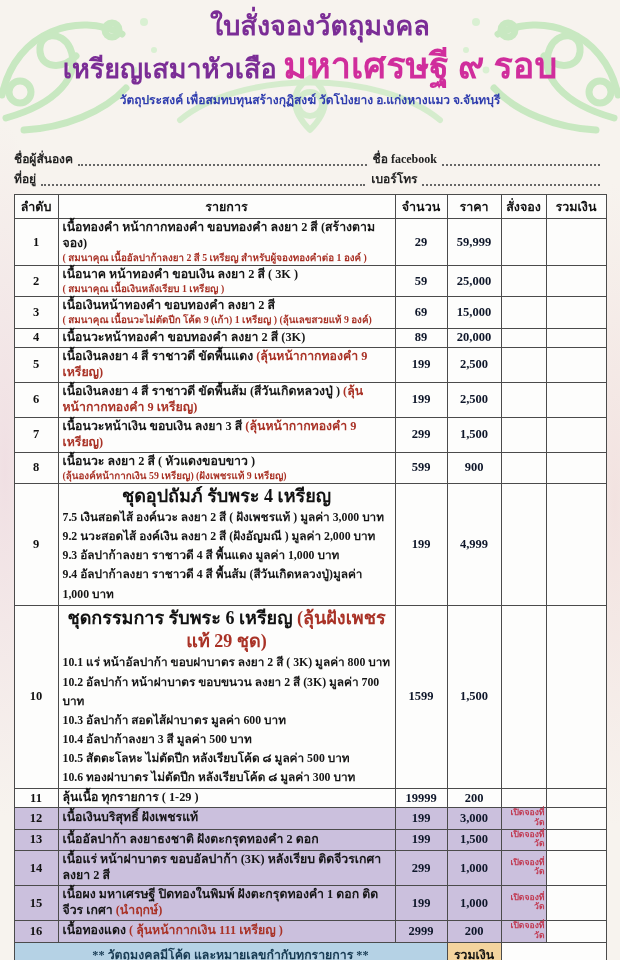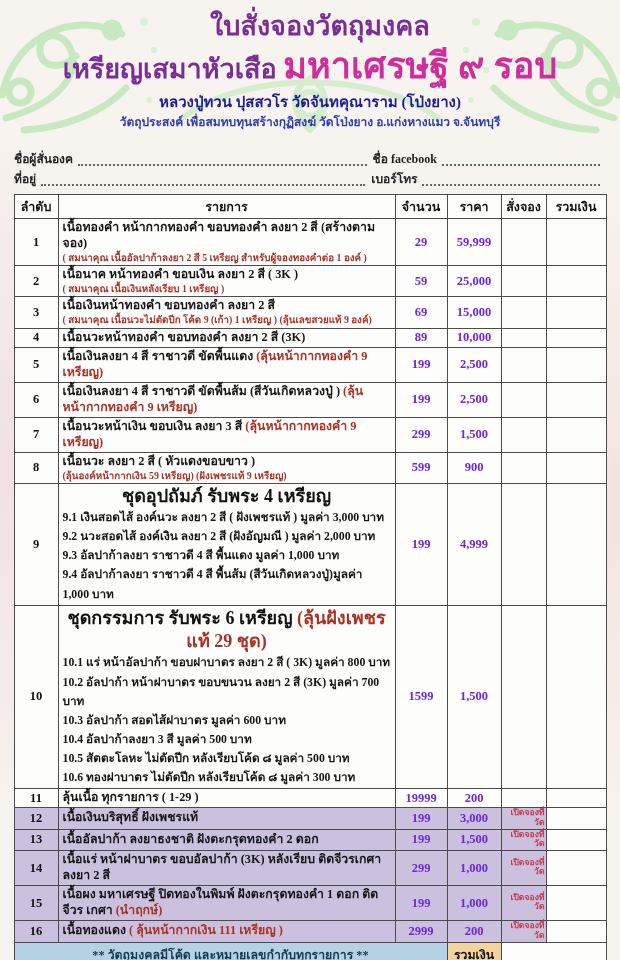--- a/index.html
+++ b/index.html
@@ -30,21 +30,21 @@
   .fline .dots{border-bottom:2px dotted #666;height:14px;margin:0 6px 2px 2px;}
   .d-name{flex-grow:2.1;}
   .d-fb{flex-grow:1.15;}
   .d-addr{flex-grow:2.1;}
   .d-phone{flex-grow:1.15;}
 
   table{border-collapse:collapse;width:592px;margin:6px auto 0 auto;table-layout:fixed;position:relative;z-index:1;background:#fdfdfc;}
   th,td{border:1px solid #4b4b4b;padding:1px 4px;vertical-align:middle;}
   th{font-size:12.5px;color:#111;height:21px;padding:1px 2px;}
   td.cell-no{text-align:center;font-weight:bold;font-size:12.5px;color:#111;}
-  td.cell-qty,td.cell-price{text-align:center;font-weight:bold;font-size:12.5px;color:#6d28d9;padding:1px 2px;}
+  td.cell-qty,td.cell-price{text-align:center;font-weight:bold;font-size:12.5px;color:#0f172a;padding:1px 2px;}
   td.cell-order{text-align:center;padding:0 1px;}
   .main{font-weight:bold;font-size:12.3px;color:#151515;line-height:1.3;}
   .red{color:#a93226;}
   .sub{font-size:9.8px;color:#a93226;font-weight:bold;line-height:1.25;}
   .section-title{text-align:center;font-weight:bold;font-size:18px;color:#111;line-height:1.3;}
   .item{font-weight:bold;font-size:11.8px;color:#151515;line-height:1.62;}
   .order-open{font-size:8.6px;font-weight:bold;color:#c13a52;line-height:1.1;display:inline-block;text-align:right;}
   tr.shade td{background:#cbc0dd;}
   tr.shade td.cell-total{background:#fdfdfc;}
   tr.footer-row td{height:22px;}
@@ -94,21 +94,20 @@
   <svg class="deco deco-center" width="300" height="80" viewBox="0 0 300 80">
     <g fill="none" stroke="#b4e7ae" stroke-width="6" stroke-linecap="round">
       <path d="M20,60 C80,10 220,10 280,60"></path>
       <path d="M150,70 C130,50 130,30 150,18 C170,30 170,50 150,70"></path>
       <circle cx="150" cy="44" r="12"></circle>
     </g>
   </svg>
 
   <div class="title1">ใบสั่งจองวัตถุมงคล</div>
   <div class="title2"><span>เหรียญเสมาหัวเสือ</span> <span class="big">มหาเศรษฐี ๙ รอบ</span></div>
-  <div class="line3">หลวงปู่ทวน ปุสสวโร วัดจันทคุณาราม (โป่งยาง)</div>
   <div class="line4">วัตถุประสงค์  เพื่อสมทบทุนสร้างกุฏิสงฆ์ วัดโป่งยาง อ.แก่งหางแมว จ.จันทบุรี</div>
 </div>
 
 <div class="formlines">
   <div class="fline">
     <span class="lbl">ชื่อผู้สั่นองค</span>
     <span class="dots d-name"></span>
     <span class="lbl">ชื่อ facebook</span>
     <span class="dots d-fb"></span>
   </div>
@@ -172,21 +171,21 @@
         <td class="cell-price">15,000</td>
         <td class="cell-order"></td>
         <td class="cell-total"></td>
       </tr>
       <tr>
         <td class="cell-no">4</td>
         <td class="cell-item">
           <div class="main"><span>เนื้อนวะหน้าทองคำ ขอบทองคำ ลงยา 2 สี  (3K)</span></div>
         </td>
         <td class="cell-qty">89</td>
-        <td class="cell-price">10,000</td>
+        <td class="cell-price">20,000</td>
         <td class="cell-order"></td>
         <td class="cell-total"></td>
       </tr>
       <tr>
         <td class="cell-no">5</td>
         <td class="cell-item">
           <div class="main"><span>เนื้อเงินลงยา 4 สี ราชาวดี ขัดพื้นแดง</span> <span class="red">(ลุ้นหน้ากากทองคำ 9 เหรียญ)</span></div>
         </td>
         <td class="cell-qty">199</td>
         <td class="cell-price">2,500</td>
@@ -221,21 +220,21 @@
         </td>
         <td class="cell-qty">599</td>
         <td class="cell-price">900</td>
         <td class="cell-order"></td>
         <td class="cell-total"></td>
       </tr>
       <tr>
         <td class="cell-no">9</td>
         <td class="cell-item">
           <div class="section-title"><span>ชุดอุปถัมภ์ รับพระ 4 เหรียญ</span></div>
-          <div class="item">9.1 เงินสอดไส้ องค์นวะ ลงยา 2 สี ( ฝังเพชรแท้ )  มูลค่า 3,000 บาท</div>
+          <div class="item">7.5 เงินสอดไส้ องค์นวะ ลงยา 2 สี ( ฝังเพชรแท้ )  มูลค่า 3,000 บาท</div>
           <div class="item">9.2 นวะสอดไส้ องค์เงิน ลงยา 2 สี (ฝังอัญมณี )  มูลค่า 2,000 บาท</div>
           <div class="item">9.3 อัลปาก้าลงยา ราชาวดี 4 สี พื้นแดง  มูลค่า 1,000 บาท</div>
           <div class="item">9.4 อัลปาก้าลงยา ราชาวดี 4 สี พื้นส้ม (สีวันเกิดหลวงปู่)มูลค่า 1,000 บาท</div>
         </td>
         <td class="cell-qty">199</td>
         <td class="cell-price">4,999</td>
         <td class="cell-order"></td>
         <td class="cell-total"></td>
       </tr>
       <tr>

